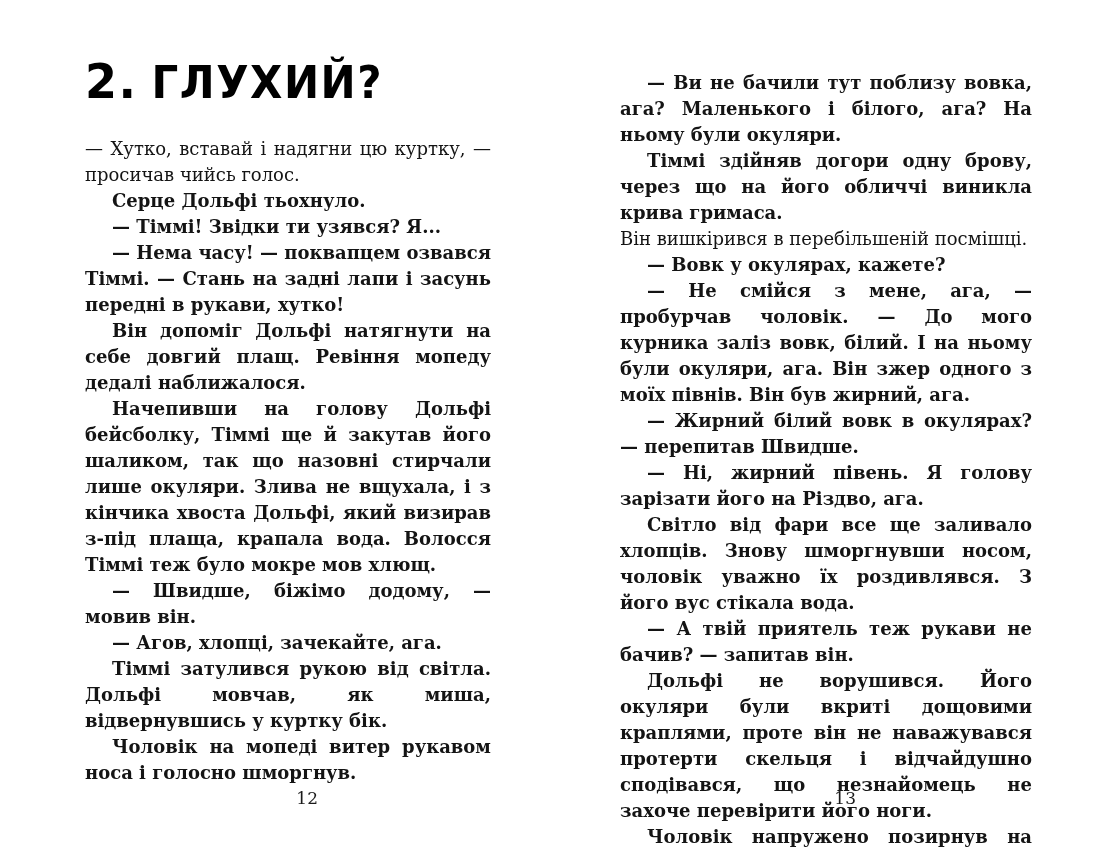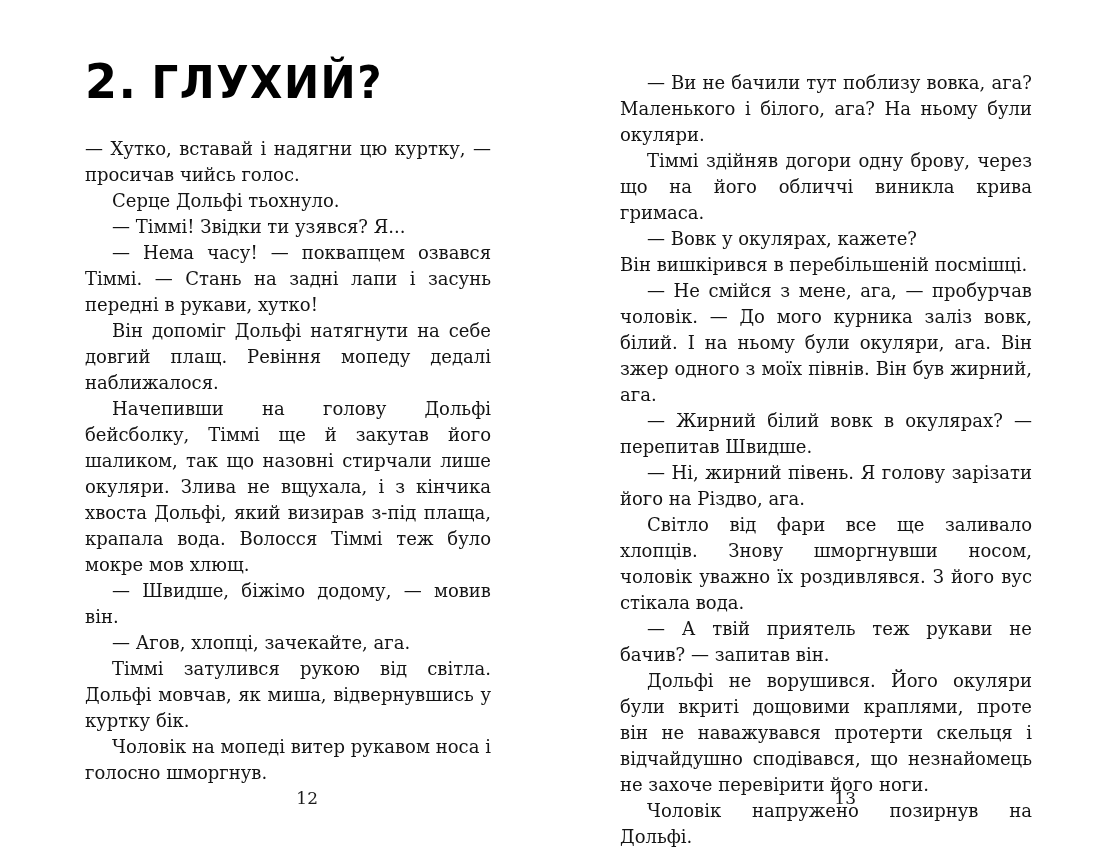--- a/index.html
+++ b/index.html
@@ -47,20 +47,21 @@
   }
   .para {
     margin: 0;
     font-size: 18px;
     line-height: 26px;
     text-align: justify;
     text-indent: 0;
   }
   .para.indent {
     text-indent: 27px;
+    font-weight: bold;
   }
   .pagenum {
     position: absolute;
     top: 788px;
     width: 60px;
     text-align: right;
     font-size: 17px;
     color: #1a1a1a;
   }
   #pagenum-left { left: 258px; }
@@ -83,22 +84,22 @@
     <p class="para indent">Начепивши на голову Дольфі бейсболку, Тіммі ще й закутав його шаликом, так що назовні стирчали лише окуляри. Злива не вщухала, і з кінчика хвоста Дольфі, який визирав з-під плаща, крапала вода. Волосся Тіммі теж було мокре мов хлющ.</p>
     <p class="para indent">— Швидше, біжімо додому, — мовив він.</p>
     <p class="para indent">— Агов, хлопці, зачекайте, ага.</p>
     <p class="para indent">Тіммі затулився рукою від світла. Дольфі мовчав, як миша, відвернувшись у куртку бік.</p>
     <p class="para indent">Чоловік на мопеді витер рукавом носа і голосно шморгнув.</p>
   </div>
 
   <div class="page-col" id="right-col">
     <p class="para indent">— Ви не бачили тут поблизу вовка, ага? Маленького і білого, ага? На ньому були окуляри.</p>
     <p class="para indent">Тіммі здійняв догори одну брову, через що на його обличчі виникла крива гримаса.</p>
+    <p class="para">Він вишкірився в перебільшеній посмішці.</p>
     <p class="para indent">— Вовк у окулярах, кажете?</p>
-    <p class="para">Він вишкірився в перебільшеній посмішці.</p>
     <p class="para indent">— Не смійся з мене, ага, — пробурчав чоловік. — До мого курника заліз вовк, білий. І на ньому були окуляри, ага. Він зжер одного з моїх півнів. Він був жирний, ага.</p>
     <p class="para indent">— Жирний білий вовк в окулярах? — перепитав Швидше.</p>
     <p class="para indent">— Ні, жирний півень. Я голову зарізати його на Різдво, ага.</p>
     <p class="para indent">Світло від фари все ще заливало хлопців. Знову шморгнувши носом, чоловік уважно їх роздивлявся. З його вус стікала вода.</p>
     <p class="para indent">— А твій приятель теж рукави не бачив? — запитав він.</p>
     <p class="para indent">Дольфі не ворушився. Його окуляри були вкриті дощовими краплями, проте він не наважувався протерти скельця і відчайдушно сподівався, що незнайомець не захоче перевірити його ноги.</p>
     <p class="para indent">Чоловік напружено позирнув на Дольфі.</p>
     <p class="para indent">— Гей, ти, чому мовчиш, ага?</p>
   </div>
 

